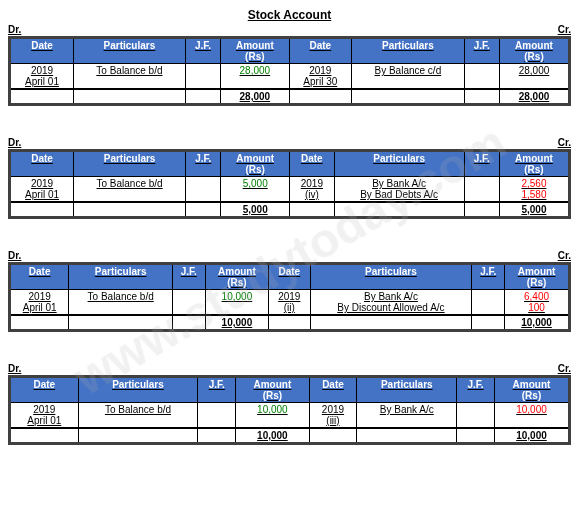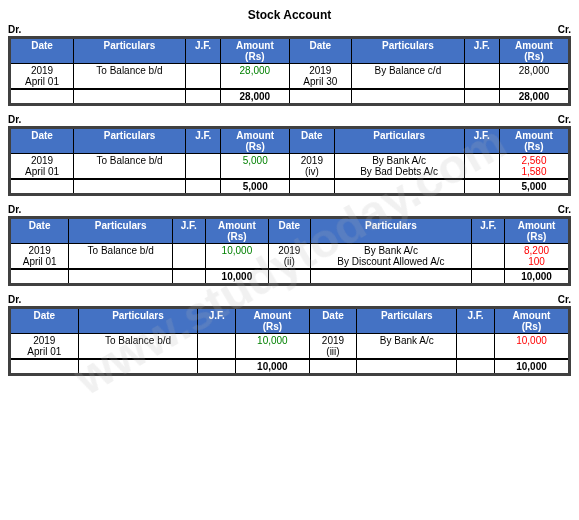--- a/index.html
+++ b/index.html
@@ -4,21 +4,22 @@
   <style>
     * { margin: 0; padding: 0; box-sizing: border-box; }
     body {
       font-family: Arial, sans-serif;
       font-size: 11px;
       background: #fff;
       padding: 8px;
       color: #000;
     }
     .account-block {
-      margin-bottom: 8px;
+      margin-bottom: 31px;
+      text-decoration: underline;
     }
     .account-title {
       text-align: center;
       font-weight: bold;
       font-size: 12px;
       margin-bottom: 2px;
     }
     .dr-cr-row {
       display: flex;
       justify-content: space-between;
@@ -179,21 +180,21 @@
         </thead>
         <tbody>
           <tr>
             <td>2019<br>April 01</td>
             <td class="text-left">To Balance b/d</td>
             <td></td>
             <td class="text-right"><span class="green">10,000</span></td>
             <td>2019<br>(ii)</td>
             <td class="text-left">By Bank A/c<br>By Discount Allowed A/c</td>
             <td></td>
-            <td class="text-right"><span class="red">8,200</span><br><span class="red">100</span></td>
+            <td class="text-right"><span class="red">6,400</span><br><span class="red">100</span></td>
           </tr>
           <tr class="total-row">
             <td></td>
             <td></td>
             <td></td>
             <td class="text-right">10,000</td>
             <td></td>
             <td></td>
             <td></td>
             <td class="text-right">10,000</td>

